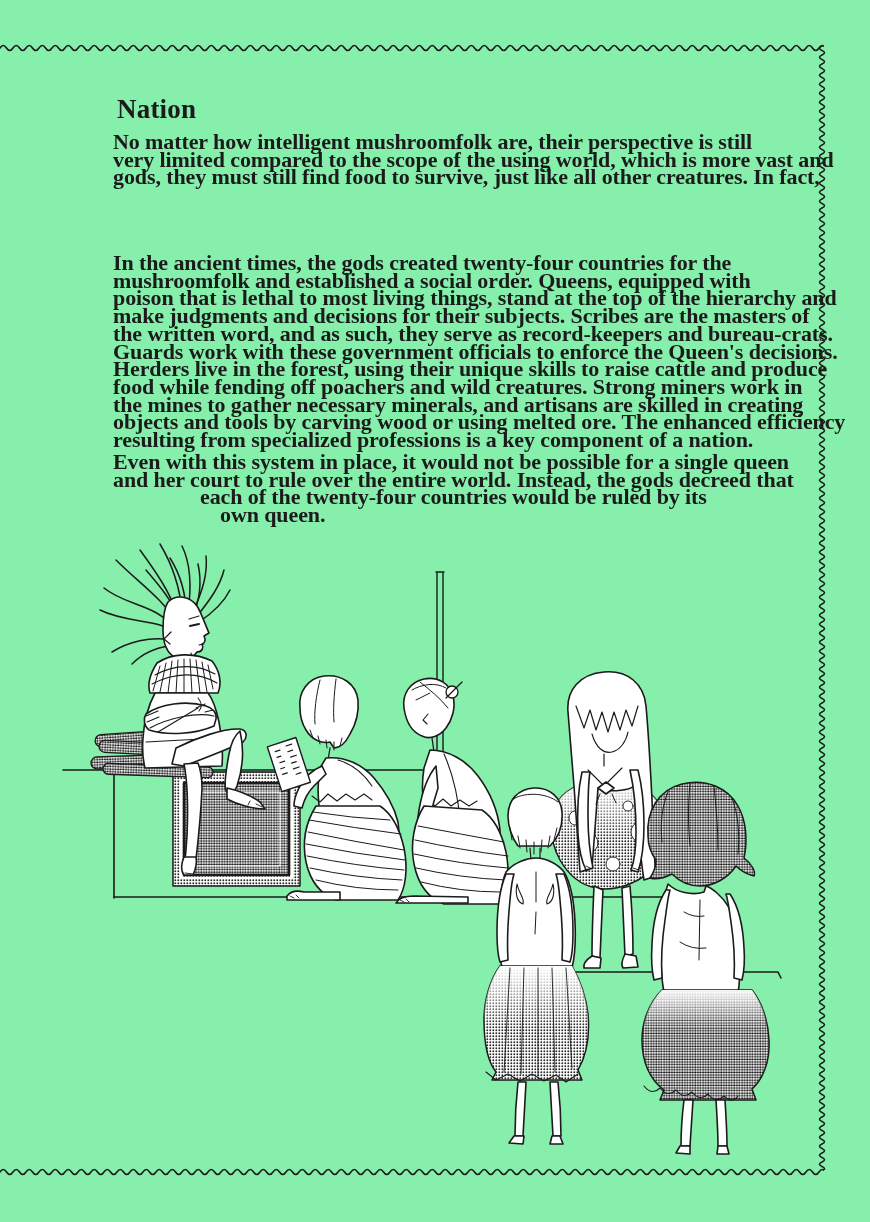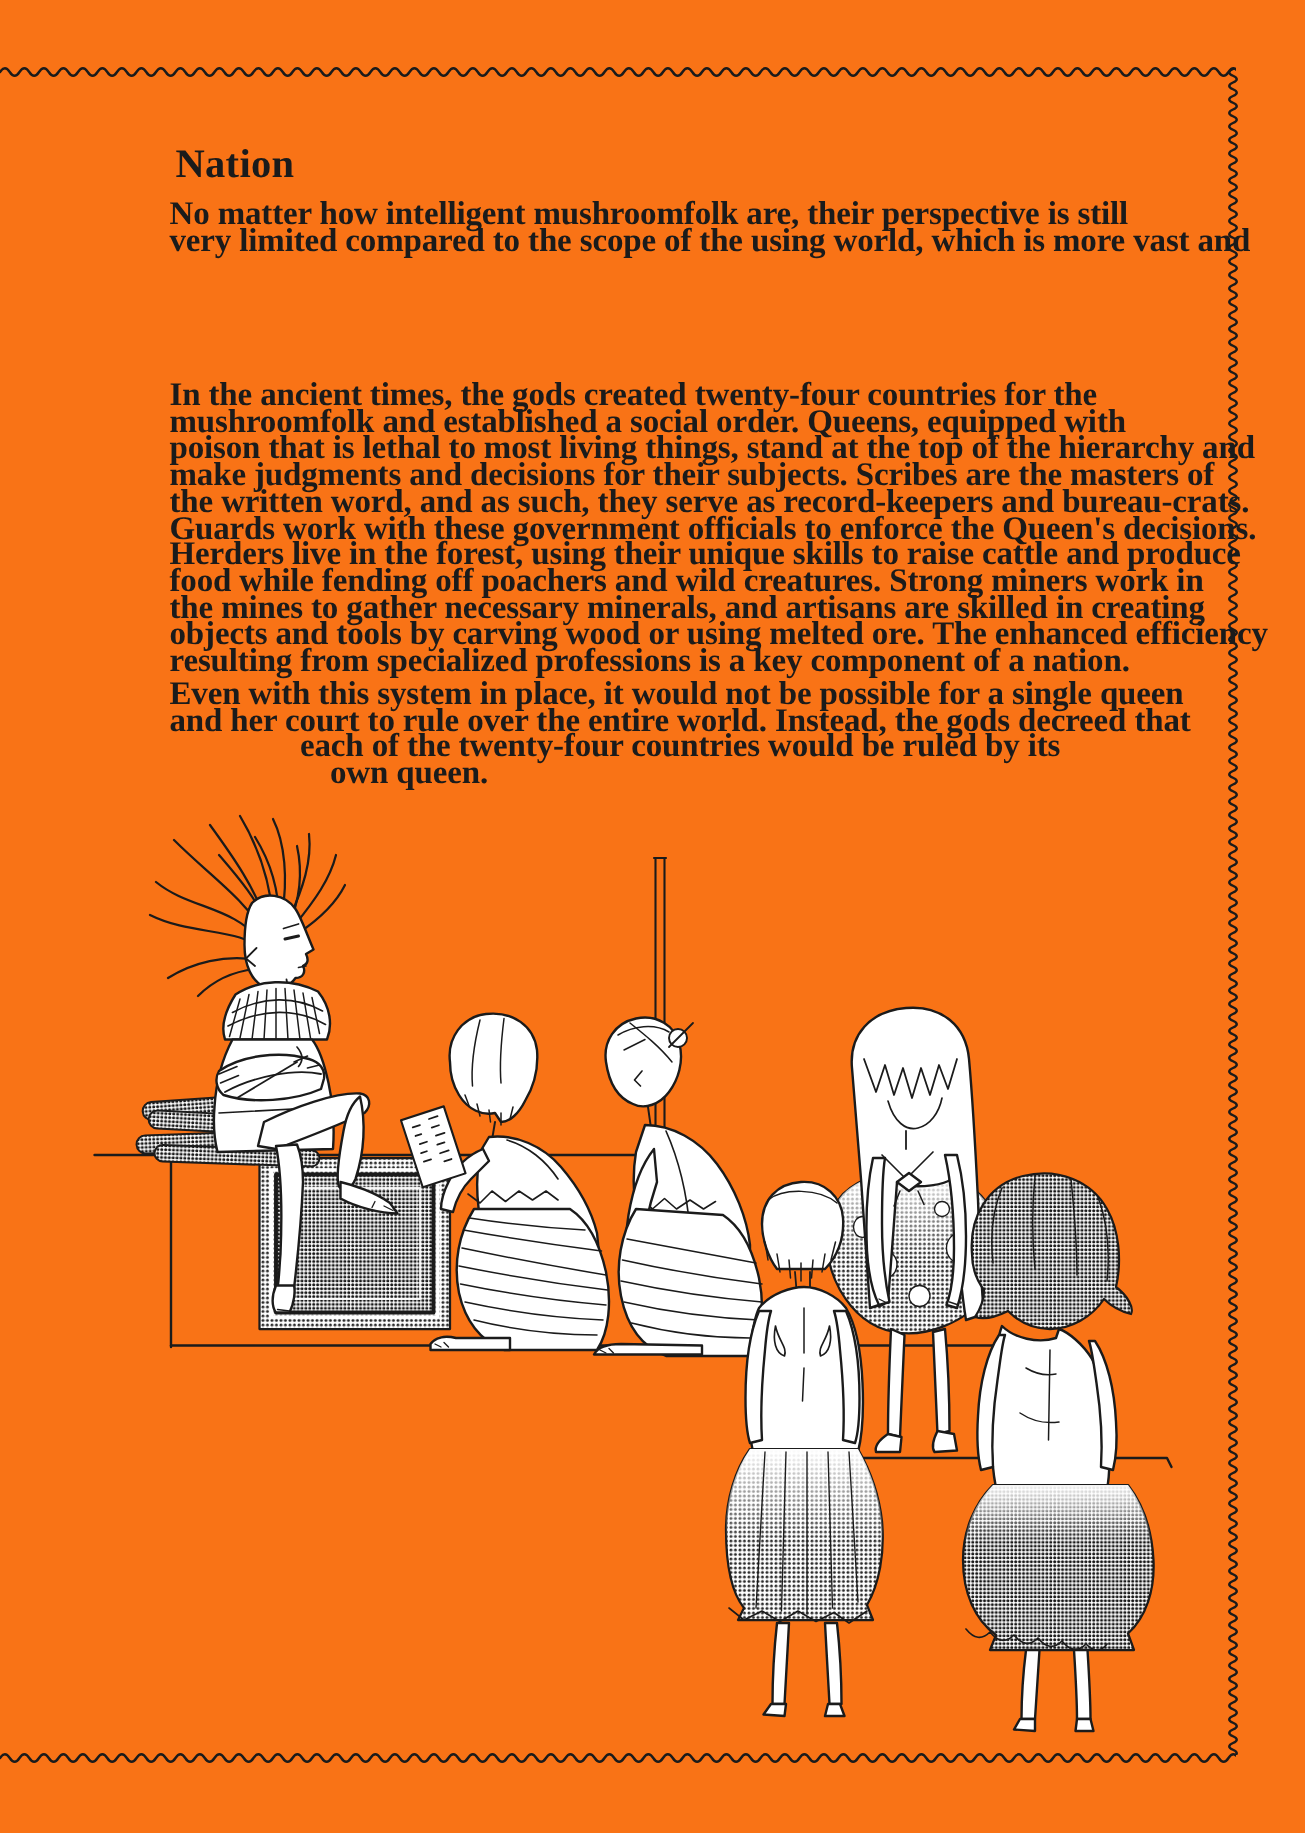--- a/index.html
+++ b/index.html
@@ -1,16 +1,16 @@
 <!DOCTYPE html>
 <html><head>
 <meta charset="utf-8">
 <style>
   html,body{margin:0;padding:0;background:#e8e8e8;}
-  .page{position:relative;width:870px;height:1222px;background:#f97316;overflow:hidden;
+  .page{position:relative;width:870px;height:1222px;background:#86efac;overflow:hidden;
         font-family:"Liberation Serif",serif;color:#1b1b1b;}
   .wave-svg{position:absolute;}
   .wave-svg path{stroke:#1b1b1b;stroke-width:1.6;fill:none;stroke-linecap:round;}
   .title{position:absolute;left:117px;top:94px;font-size:27px;font-weight:700;letter-spacing:0.2px;}
   .tblock{position:absolute;left:113px;width:680px;}
   .p1{top:133px;} .p2{top:254px;} .p3{top:453px;}
   .bline{font-size:22px;font-weight:700;line-height:17.7px;white-space:nowrap;letter-spacing:-0.1px;}
   .indent-a{margin-left:87px;}
   .indent-b{margin-left:107px;}
   .illus{position:absolute;left:0;top:535px;width:870px;height:648px;}
@@ -29,20 +29,21 @@
     </svg>
   <svg class="wave-svg" style="left:0;top:1164px" width="824" height="16">
       <path d="M0 8 q 3.25 -5 6.5 0 q 3.25 5 6.5 0 q 3.25 -5 6.5 0 q 3.25 5 6.5 0 q 3.25 -5 6.5 0 q 3.25 5 6.5 0 q 3.25 -5 6.5 0 q 3.25 5 6.5 0 q 3.25 -5 6.5 0 q 3.25 5 6.5 0 q 3.25 -5 6.5 0 q 3.25 5 6.5 0 q 3.25 -5 6.5 0 q 3.25 5 6.5 0 q 3.25 -5 6.5 0 q 3.25 5 6.5 0 q 3.25 -5 6.5 0 q 3.25 5 6.5 0 q 3.25 -5 6.5 0 q 3.25 5 6.5 0 q 3.25 -5 6.5 0 q 3.25 5 6.5 0 q 3.25 -5 6.5 0 q 3.25 5 6.5 0 q 3.25 -5 6.5 0 q 3.25 5 6.5 0 q 3.25 -5 6.5 0 q 3.25 5 6.5 0 q 3.25 -5 6.5 0 q 3.25 5 6.5 0 q 3.25 -5 6.5 0 q 3.25 5 6.5 0 q 3.25 -5 6.5 0 q 3.25 5 6.5 0 q 3.25 -5 6.5 0 q 3.25 5 6.5 0 q 3.25 -5 6.5 0 q 3.25 5 6.5 0 q 3.25 -5 6.5 0 q 3.25 5 6.5 0 q 3.25 -5 6.5 0 q 3.25 5 6.5 0 q 3.25 -5 6.5 0 q 3.25 5 6.5 0 q 3.25 -5 6.5 0 q 3.25 5 6.5 0 q 3.25 -5 6.5 0 q 3.25 5 6.5 0 q 3.25 -5 6.5 0 q 3.25 5 6.5 0 q 3.25 -5 6.5 0 q 3.25 5 6.5 0 q 3.25 -5 6.5 0 q 3.25 5 6.5 0 q 3.25 -5 6.5 0 q 3.25 5 6.5 0 q 3.25 -5 6.5 0 q 3.25 5 6.5 0 q 3.25 -5 6.5 0 q 3.25 5 6.5 0 q 3.25 -5 6.5 0 q 3.25 5 6.5 0 q 3.25 -5 6.5 0 q 3.25 5 6.5 0 q 3.25 -5 6.5 0 q 3.25 5 6.5 0 q 3.25 -5 6.5 0 q 3.25 5 6.5 0 q 3.25 -5 6.5 0 q 3.25 5 6.5 0 q 3.25 -5 6.5 0 q 3.25 5 6.5 0 q 3.25 -5 6.5 0 q 3.25 5 6.5 0 q 3.25 -5 6.5 0 q 3.25 5 6.5 0 q 3.25 -5 6.5 0 q 3.25 5 6.5 0 q 3.25 -5 6.5 0 q 3.25 5 6.5 0 q 3.25 -5 6.5 0 q 3.25 5 6.5 0 q 3.25 -5 6.5 0 q 3.25 5 6.5 0 q 3.25 -5 6.5 0 q 3.25 5 6.5 0 q 3.25 -5 6.5 0 q 3.25 5 6.5 0 q 3.25 -5 6.5 0 q 3.25 5 6.5 0 q 3.25 -5 6.5 0 q 3.25 5 6.5 0 q 3.25 -5 6.5 0 q 3.25 5 6.5 0 q 3.25 -5 6.5 0 q 3.25 5 6.5 0 q 3.25 -5 6.5 0 q 3.25 5 6.5 0 q 3.25 -5 6.5 0 q 3.25 5 6.5 0 q 3.25 -5 6.5 0 q 3.25 5 6.5 0 q 3.25 -5 6.5 0 q 3.25 5 6.5 0 q 3.25 -5 6.5 0 q 3.25 5 6.5 0 q 3.25 -5 6.5 0 q 3.25 5 6.5 0 q 3.25 -5 6.5 0 q 3.25 5 6.5 0 q 3.25 -5 6.5 0 q 3.25 5 6.5 0 q 3.25 -5 6.5 0 q 3.25 5 6.5 0 q 3.25 -5 6.5 0 q 3.25 5 6.5 0 q 3.25 -5 6.5 0 q 3.25 5 6.5 0 q 3.25 -5 6.5 0 q 3.25 5 6.5 0 q 3.25 -5 6.5 0 q 3.25 5 6.5 0 q 3.25 -5 6.5 0 q 3.25 5 6.5 0 q 3.25 -5 6.5 0 q 3.25 5 6.5 0 q 3.25 -5 6.5 0 q 3.25 5 6.5 0"></path>
     </svg>
 
   <div class="title">Nation</div>
 
   <div class="tblock p1">
     <div class="bline">No matter how intelligent mushroomfolk are, their perspective is still</div>
     <div class="bline">very limited compared to the scope of the using world, which is more vast and</div>
+    <div class="bline">gods, they must still find food to survive, just like all other creatures. In fact,</div>
   </div>
 
   <div class="tblock p3">
     <div class="bline">Even with this system in place, it would not be possible for a single queen</div>
     <div class="bline">and her court to rule over the entire world. Instead, the gods decreed that</div>
     <div class="bline indent-a">each of the twenty-four countries would be ruled by its</div>
     <div class="bline indent-b">own queen.</div>
   </div>
 
   <div class="tblock p2">

